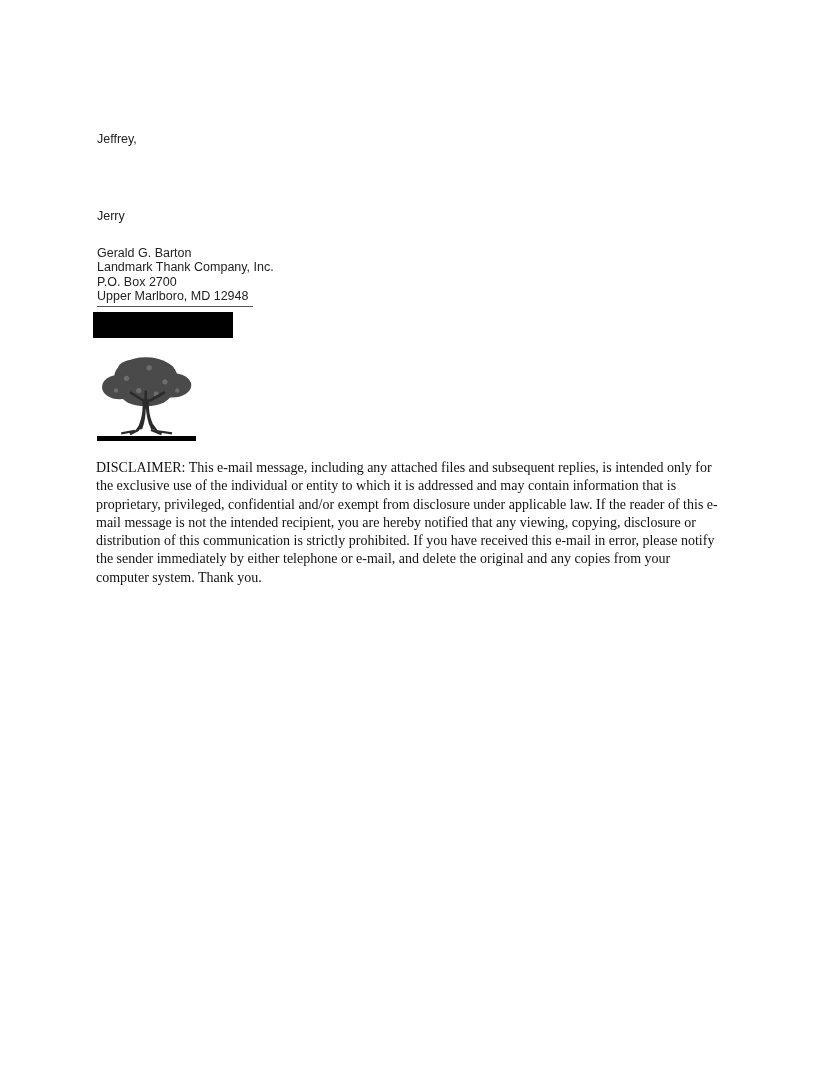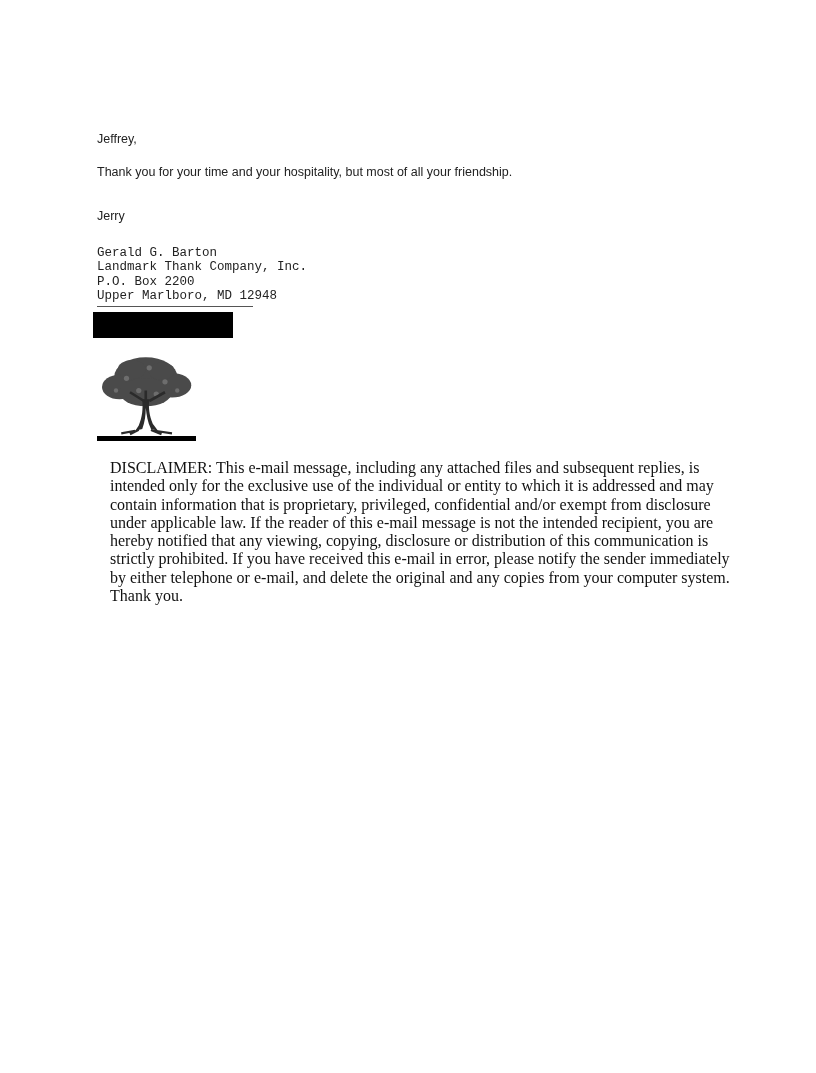--- a/index.html
+++ b/index.html
@@ -30,21 +30,21 @@
   .signoff    { top: 209px; }
 
   .signature-block {
     position: absolute;
     left: 97px;
     top: 246px;
     font-size: 12.5px;
     line-height: 14.3px;
     color: #222222;
   }
-  .signature-block .sig-line { display: block; font-family: Liberation Mono, monospace; }
+  .signature-block .sig-line { display: block; }
 
   .signature-underline {
     position: absolute;
     left: 97px;
     top: 306px;
     width: 156px;
     height: 1px;
     background: #555555;
   }
 
@@ -74,51 +74,49 @@
     height: 5px;
     background: #000000;
   }
 
   .disclaimer {
     position: absolute;
     left: 96px;
     top: 459px;
     width: 622px;
     font-family: "Liberation Serif", serif;
-    font-size: 16px;
+    font-size: 14px;
     line-height: 18.3px;
     color: #111111;
     text-align: left;
-    margin-left: 14px;
   }
 
   .bates-number {
     position: absolute;
     right: 49px;
     top: 1078px;
     font-family: "Liberation Sans", sans-serif;
     font-size: 11px;
     color: #222222;
   }
 </style>
 </head>
 <body>
 
 <div class="page">
 
   <div class="email-text greeting">Jeffrey,</div>
 
-  <div class="email-text body-line">Thank you for your time and your hospitality, but most of all your friendship.</div>
 
   <div class="email-text signoff">Jerry</div>
 
   <div class="signature-block">
     <span class="sig-line">Gerald G. Barton</span>
     <span class="sig-line">Landmark Thank Company, Inc.</span>
-    <span class="sig-line">P.O. Box 2200</span>
+    <span class="sig-line">P.O. Box 2700</span>
     <span class="sig-line">Upper Marlboro, MD  12948</span>
   </div>
 
   <div class="signature-underline"></div>
 
   <div class="redaction-bar"></div>
 
   <div class="logo-wrap">
     <svg viewBox="0 0 120 96" xmlns="http://www.w3.org/2000/svg" aria-hidden="true">
 

